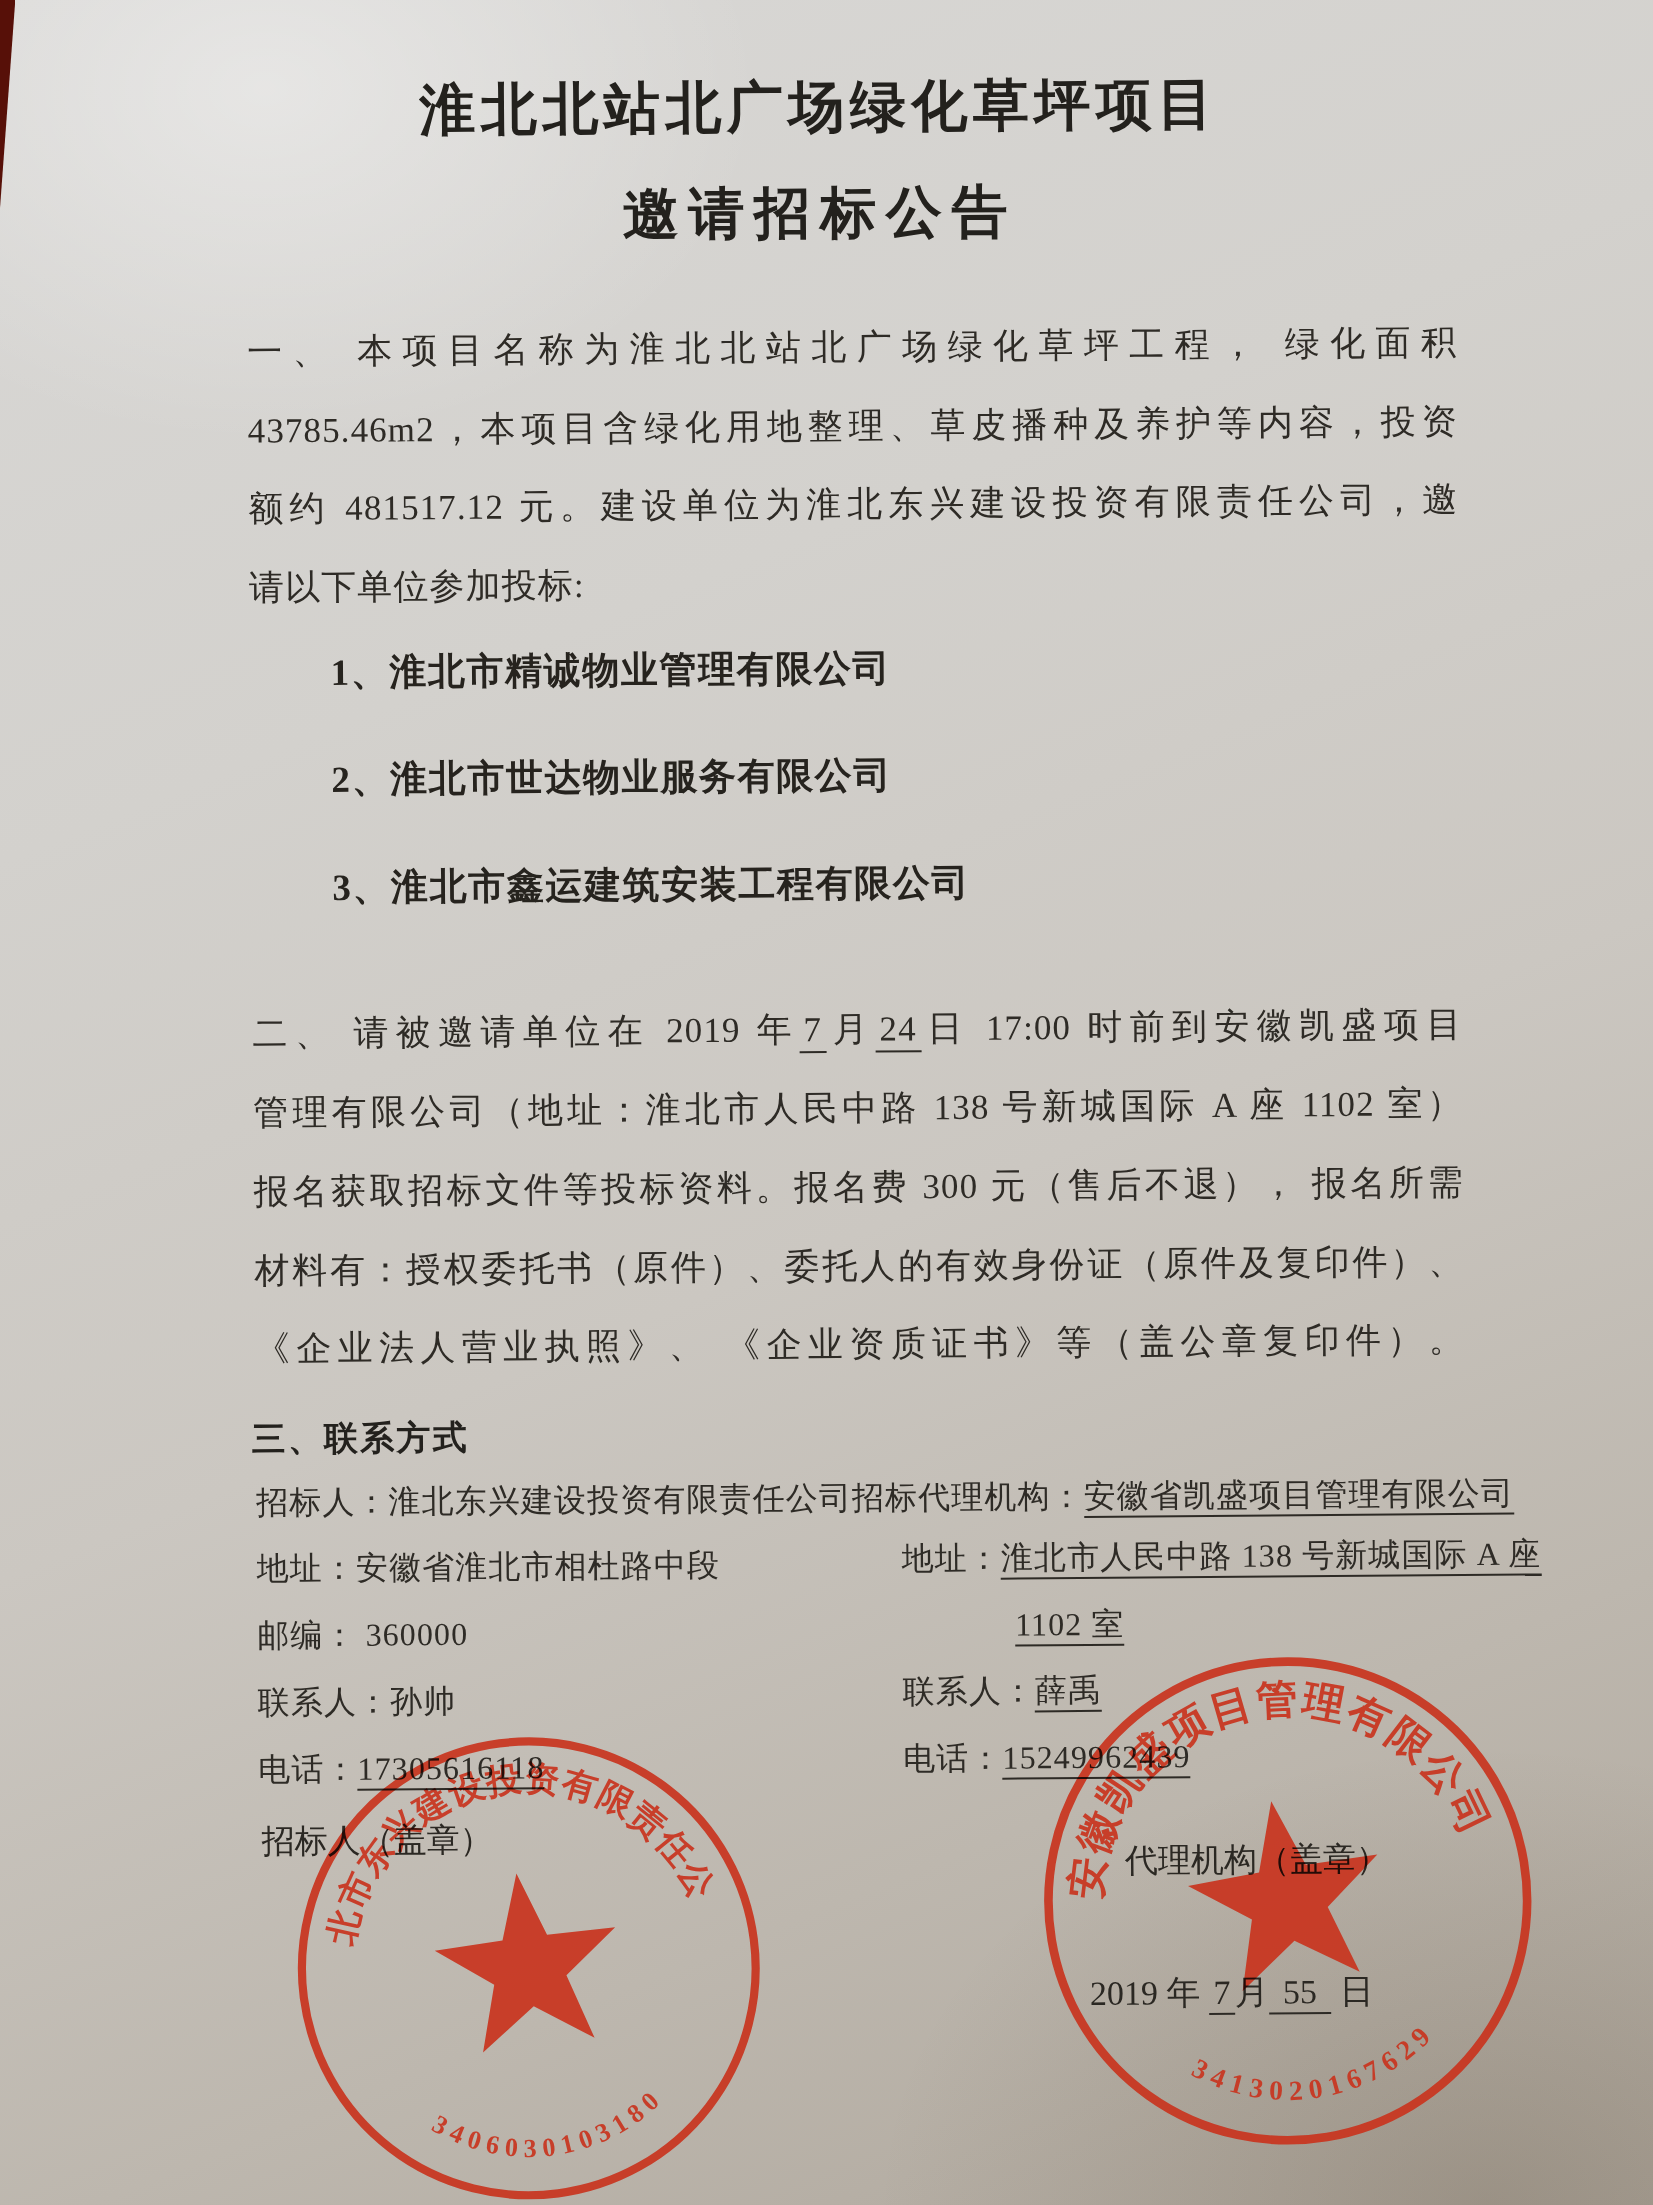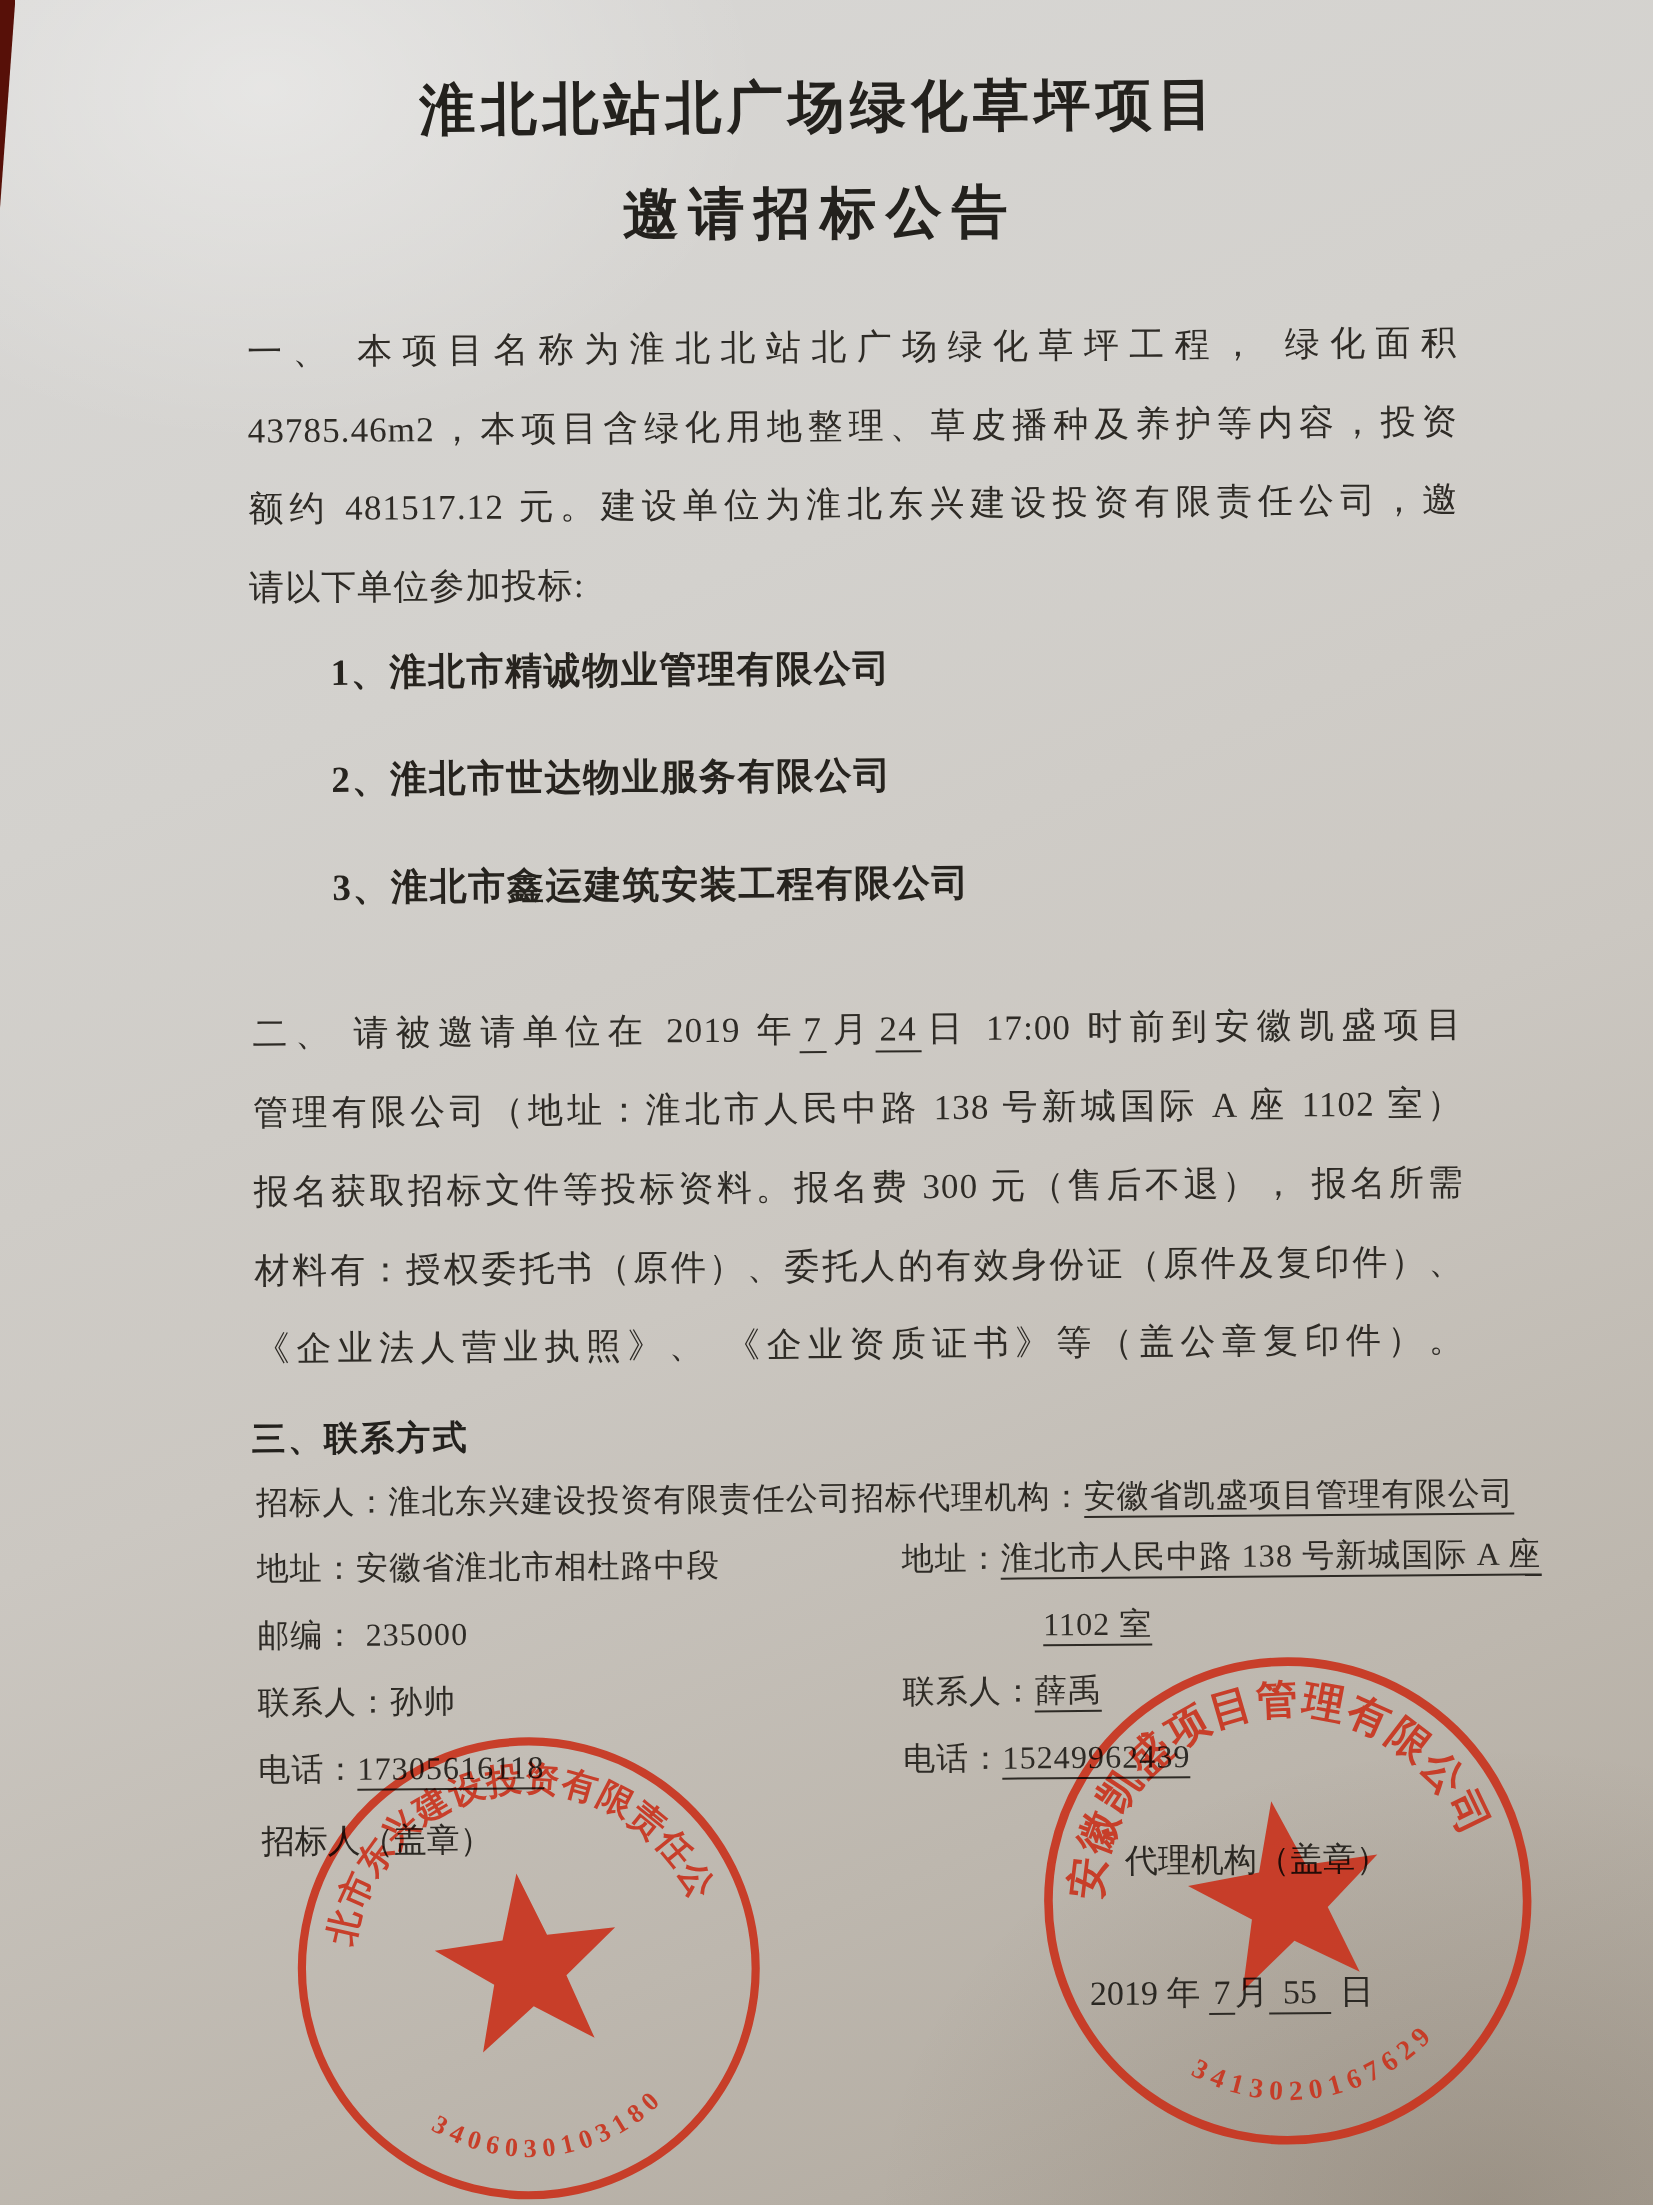--- a/index.html
+++ b/index.html
@@ -56,26 +56,26 @@
     <div class="t body-line wrap just" style="top:1085px">管理有限公司（地址：淮北市人民中路 138 号新城国际 A 座 1102 室）</div>
     <div class="t body-line wrap just" style="top:1164px">报名获取招标文件等投标资料。报名费 300 元（售后不退）， 报名所需</div>
     <div class="t body-line wrap just" style="top:1243px">材料有：授权委托书（原件）、委托人的有效身份证（原件及复印件）、</div>
     <div class="t body-line wrap just" style="top:1321px">《企业法人营业执照》、 《企业资质证书》等（盖公章复印件）。</div>
 
     <div class="t h3" style="top:1412px">三、联系方式</div>
 
     <div class="t c" style="top:1477px;left:253px"><span>招标人：</span><span>淮北东兴建设投资有限责任公司</span><span>招标代理机构：</span><span class="uu">安徽省凯盛项目管理有限公司</span></div>
 
     <div class="t c" style="top:1543px;left:253px"><span>地址：</span><span>安徽省淮北市相杜路中段</span></div>
-    <div class="t c" style="top:1610px;left:253px"><span>邮编：</span>&nbsp;<span>235000</span></div>
+    <div class="t c" style="top:1610px;left:253px"><span>邮编：</span>&nbsp;<span>360000</span></div>
     <div class="t c" style="top:1677px;left:253px"><span>联系人：</span><span>孙帅</span></div>
     <div class="t c" style="top:1744px;left:253px"><span>电话：</span><span class="uu">17305616118</span></div>
 
     <div class="t c" style="top:1538px;left:898px"><span>地址：</span><span class="uu">淮北市人民中路 138 号新城国际 A 座</span></div>
-    <div class="t c" style="top:1605px;left:1039px"><span class="uu">1102 室</span></div>
+    <div class="t c" style="top:1605px;left:1011px"><span class="uu">1102 室</span></div>
     <div class="t c" style="top:1671px;left:898px"><span>联系人：</span><span class="uu">薛禹</span></div>
     <div class="t c" style="top:1738px;left:898px"><span>电话：</span><span class="uu">15249962439</span></div>
 
     <div class="t label" style="top:1815px;left:256px">招标人（盖章）</div>
     <div class="t label" style="top:1841px;left:1119px">代理机构（盖章）</div>
 
     <div class="t date" style="top:1973px;left:1083px"><span>2019 年</span> <span class="u">7</span><span>月</span><span class="u" style="padding:0 14.2px 2.2px 14.2px">55</span> <span>日</span></div>
 
     <div class="stamp" style="left:276px;top:1720px;width:492px;height:492px;transform:rotate(-7deg)">
       <svg width="492" height="492" viewBox="0 0 900 900" xmlns="http://www.w3.org/2000/svg">

